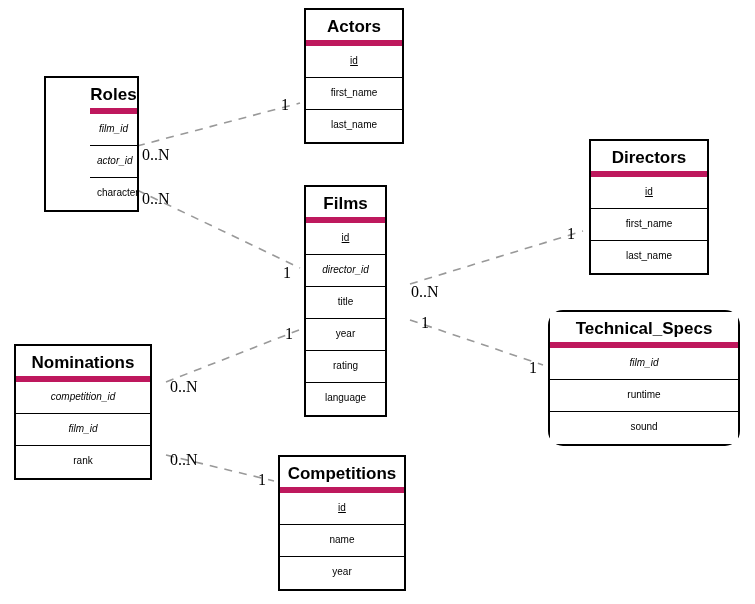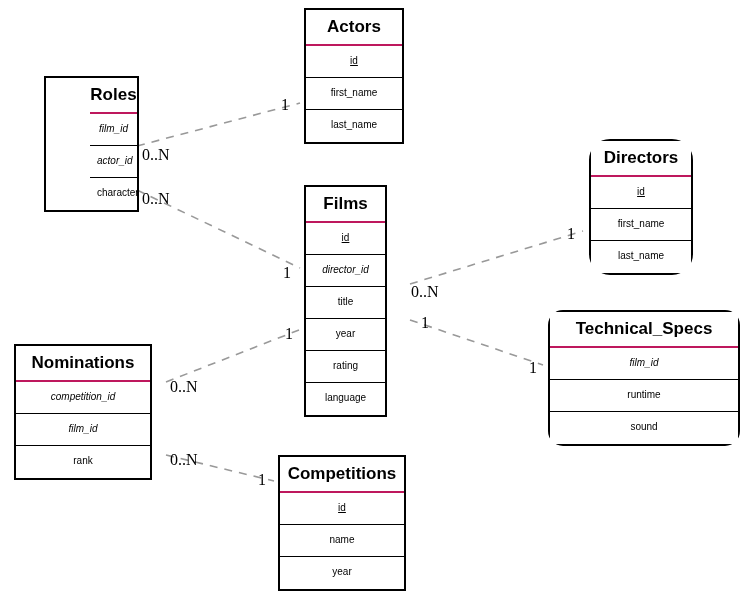--- a/index.html
+++ b/index.html
@@ -30,21 +30,21 @@
     background: #ffffff;
   }
   .entity-title {
     box-sizing: border-box;
     height: 36px;
     line-height: 34px;
     text-align: center;
     font-weight: bold;
     font-size: 17px;
     color: #000000;
-    border-bottom: 2px solid #be185d;
+    border-bottom: 6px solid #be185d;
     background: #ffffff;
     white-space: nowrap;
     overflow: hidden;
   }
   .attr {
     box-sizing: border-box;
     height: 32px;
     line-height: 30px;
     font-size: 10px;
     color: #000000;
@@ -102,21 +102,21 @@
       </div>
       <div class="entity" style="left: 304px; top: 185px; width: 83px;">
         <div class="entity-title">Films</div>
         <div class="attr pk">id</div>
         <div class="attr fk">director_id</div>
         <div class="attr">title</div>
         <div class="attr">year</div>
         <div class="attr">rating</div>
         <div class="attr">language</div>
       </div>
-      <div class="entity" style="left: 589px; top: 139px; width: 104px; border-radius: 21px;">
+      <div class="entity" style="left: 589px; top: 139px; width: 120px;">
         <div class="entity-title">Directors</div>
         <div class="attr pk">id</div>
         <div class="attr">first_name</div>
         <div class="attr">last_name</div>
       </div>
       <div class="entity" style="left: 548px; top: 310px; width: 192px; border-radius: 15px;">
         <div class="entity-title">Technical_Specs</div>
         <div class="attr pkfk">film_id</div>
         <div class="attr">runtime</div>
         <div class="attr">sound</div>

